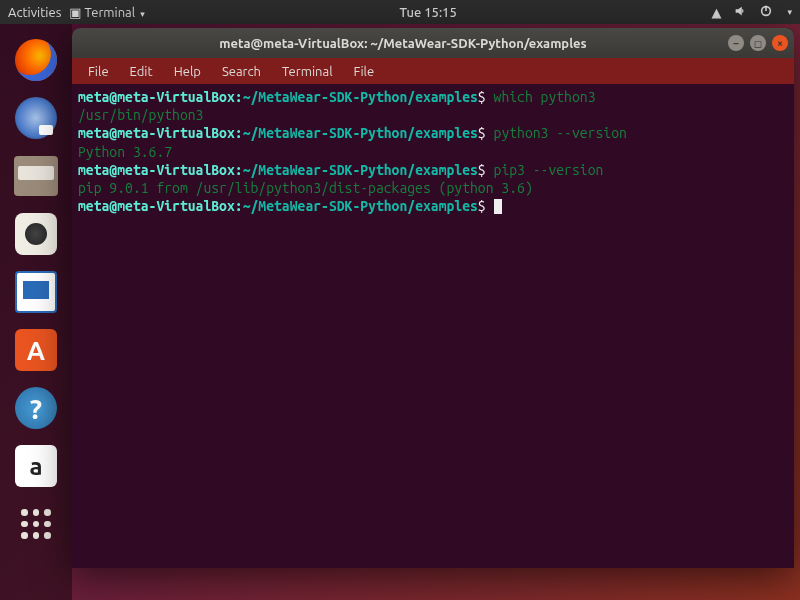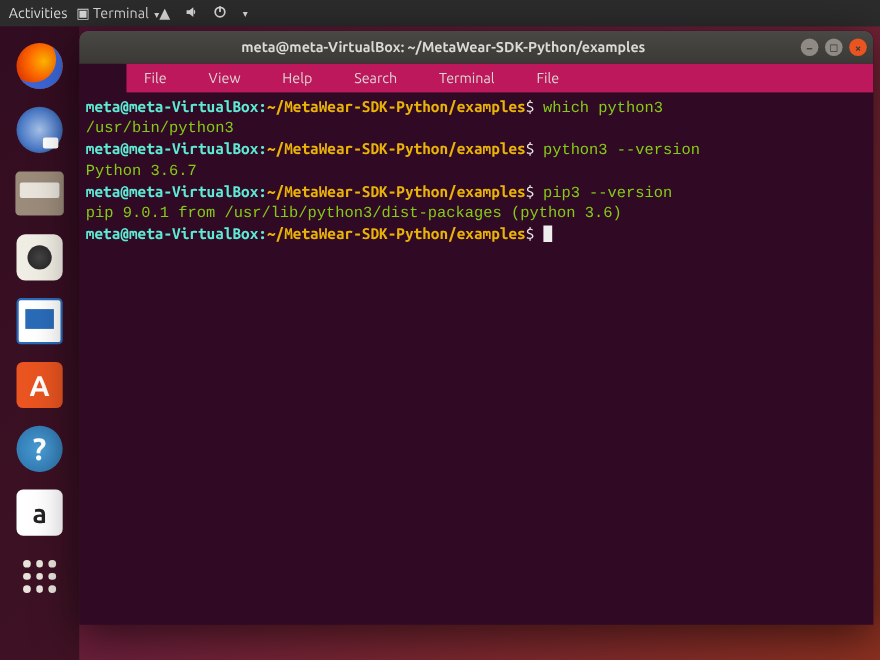--- a/index.html
+++ b/index.html
@@ -61,53 +61,54 @@
   display: flex; align-items: center; color: #dcdad6;
   font-size: 13px; font-weight: bold; padding: 0 6px;
   border-radius: 8px 8px 0 0;
 }
 .titlebar-title { flex: 1; text-align: center; }
 .window-btns { display:flex; gap:6px; }
 .wbtn { width:16px;height:16px;border-radius:50%;display:flex;align-items:center;justify-content:center;font-size:10px;color:#3a3a3a; }
 .wbtn.min{background:#8f8b84;} .wbtn.max{background:#8f8b84;} .wbtn.close{background:#e95420;}
 
 .menubar {
-  height: 26px; background: #be185d; color: #dcdad6;
+  height: 26px; background: #7f1d1d; color: #dcdad6;
   display: flex; align-items: center; font-size: 13px;
-  padding: 0 6px; gap: 18px; margin-left: 43px;
+  padding: 0 6px; gap: 1px;
 }
 .menubar-item { padding: 2px 10px; border-radius:3px; }
 
 .terminal-body {
   flex: 1; padding: 4px 6px;
   font-family: "Ubuntu Mono", "DejaVu Sans Mono", monospace;
   font-size: 14px; line-height: 1.3; color: #eee;
   white-space: pre-wrap;
 }
 .prompt-user { color: #5eead4; font-weight: bold; }
-.prompt-path { color: #eab308; font-weight: bold; }
+.prompt-path { color: #14b8a6; font-weight: bold; }
 .prompt-dollar { color: #eee; }
-.cmd-output { color: #84cc16; font-family: Liberation Mono, monospace; }
+.cmd-output { color: #15803d; }
 .cursor {
   display: inline-block; width: 8px; height: 15px;
   background: #eee; vertical-align: text-bottom;
 }
 </style>
 </head>
 <body>
 
 <div class="topbar">
   <div class="topbar-left">
     <span>Activities</span>
     <span>
       <span>▣</span>
       <span>Terminal</span>
       <span class="dropdown-arrow">▾</span>
     </span>
   </div>
+  <div class="topbar-center">Tue 15:15</div>
   <div class="topbar-right">
     <span class="icon">▲</span>
     <span class="icon">
       <svg width="14" height="14" viewBox="0 0 16 16" fill="#d8d8d8">
           <path d="M3 6v4h3l4 3V3L6 6H3zm9 2a3 3 0 0 0-1.5-2.6v5.2A3 3 0 0 0 12 8z"></path>
         </svg>
     </span>
     <span class="icon">
       <svg width="14" height="14" viewBox="0 0 16 16" fill="none" stroke="#d8d8d8" stroke-width="1.8">
           <circle cx="8" cy="8" r="5"></circle>
@@ -162,20 +163,20 @@
   <div class="titlebar">
     <div class="titlebar-title">meta@meta-VirtualBox: ~/MetaWear-SDK-Python/examples</div>
     <div class="window-btns">
       <div class="wbtn min">–</div>
       <div class="wbtn max">◻</div>
       <div class="wbtn close">×</div>
     </div>
   </div>
   <div class="menubar">
     <div class="menubar-item">File</div>
-    <div class="menubar-item">View</div>
+    <div class="menubar-item">Edit</div>
     <div class="menubar-item">Help</div>
     <div class="menubar-item">Search</div>
     <div class="menubar-item">Terminal</div>
     <div class="menubar-item">File</div>
   </div>
   <div class="terminal-body" id="term"><div><span class="prompt-user">meta@meta-VirtualBox</span><span class="prompt-user">:</span><span class="prompt-path">~/MetaWear-SDK-Python/examples</span><span class="prompt-dollar">$ </span><span class="cmd-output">which python3</span></div><div class="cmd-output">/usr/bin/python3</div><div><span class="prompt-user">meta@meta-VirtualBox</span><span class="prompt-user">:</span><span class="prompt-path">~/MetaWear-SDK-Python/examples</span><span class="prompt-dollar">$ </span><span class="cmd-output">python3 --version</span></div><div class="cmd-output">Python 3.6.7</div><div><span class="prompt-user">meta@meta-VirtualBox</span><span class="prompt-user">:</span><span class="prompt-path">~/MetaWear-SDK-Python/examples</span><span class="prompt-dollar">$ </span><span class="cmd-output">pip3 --version</span></div><div class="cmd-output">pip 9.0.1 from /usr/lib/python3/dist-packages (python 3.6)</div><div><span class="prompt-user">meta@meta-VirtualBox</span><span class="prompt-user">:</span><span class="prompt-path">~/MetaWear-SDK-Python/examples</span><span class="prompt-dollar">$ </span><span class="cmd-output"></span><span class="cursor"></span></div></div>
 </div>
 
 </body></html>

